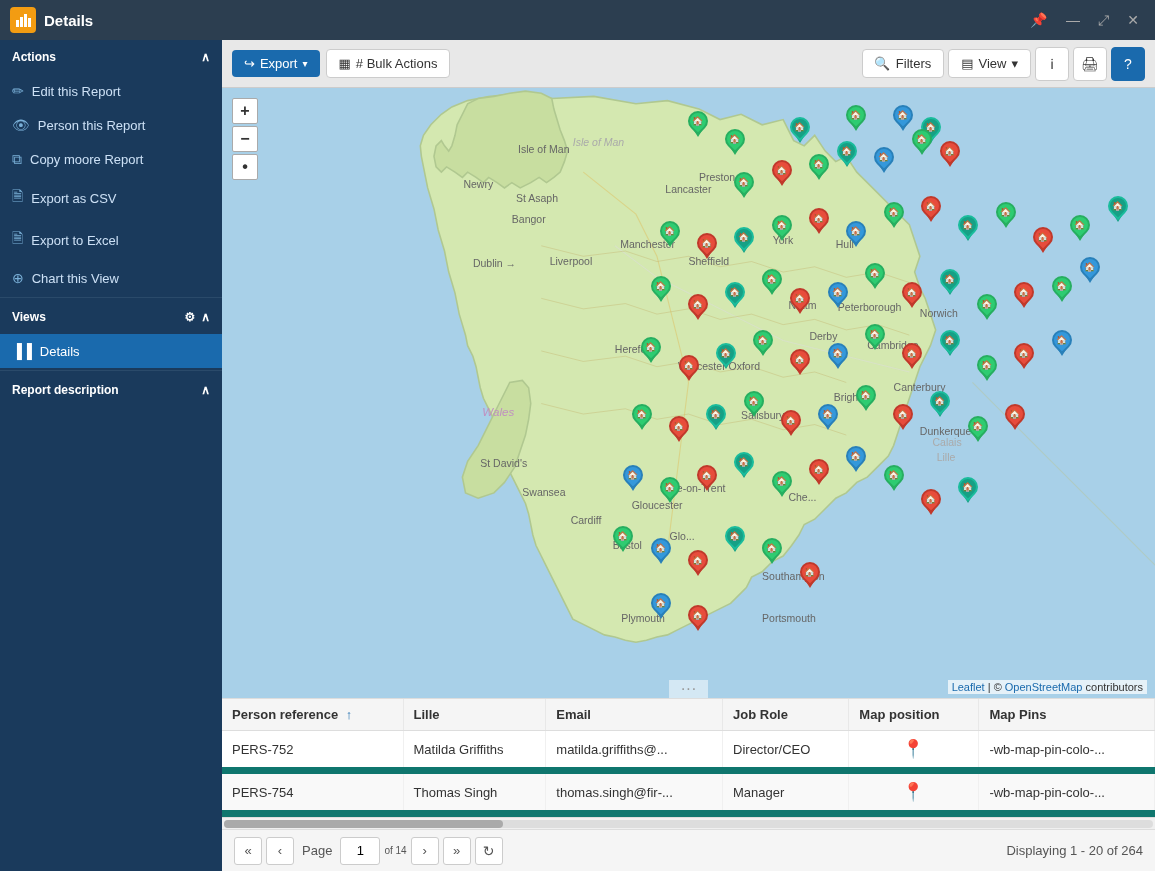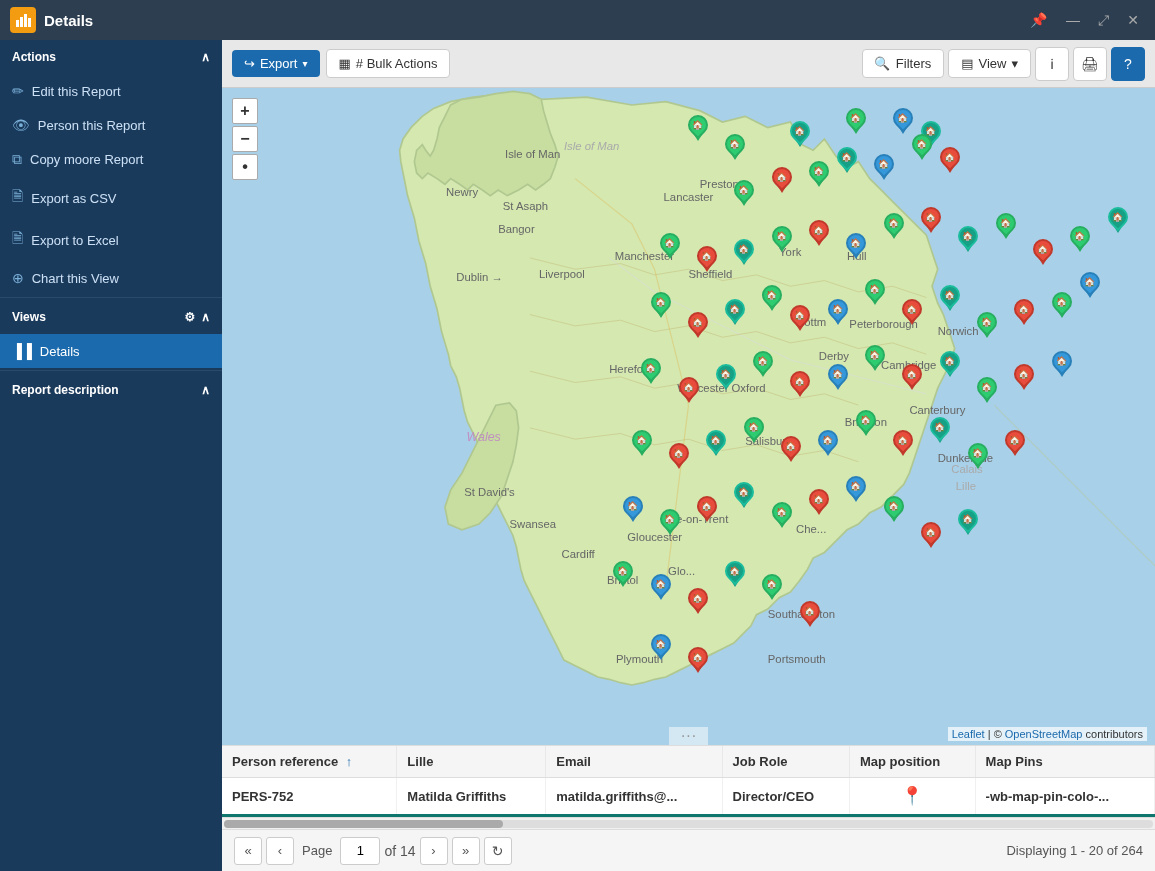--- a/index.html
+++ b/index.html
@@ -112,21 +112,21 @@
 
     
     #table-container { background: #fff; border-top: 1px solid #ddd; max-height: 200px; overflow: auto; }
     table { width: 100%; border-collapse: collapse; font-size: 13px; }
     thead th {
       background: #f5f5f5; border-bottom: 1px solid #ddd; border-right: 1px solid #e8e8e8;
       padding: 8px 10px; text-align: left; color: #333; white-space: nowrap;
       position: sticky; top: 0; z-index: 5;
     }
     thead th .sort-icon { color: #1a6aad; margin-left: 4px; }
-    tbody tr { border-bottom: 3px solid #0f766e; font-weight: bold; }
+    tbody tr { border-bottom: 7px solid #0f766e; }
     tbody tr:nth-child(even) { background: #f9f9f9; }
     tbody td { padding: 7px 10px; color: #333; border-right: 1px solid #f0f0f0; white-space: nowrap; }
 
     
     #pagination {
       display: flex; align-items: center; justify-content: space-between;
       background: #f5f5f5; border-top: 1px solid #ddd; padding: 6px 12px;
       height: 42px;
     }
     #pagination-left { display: flex; align-items: center; gap: 4px; }
@@ -134,21 +134,21 @@
       width: 28px; height: 28px; display: flex; align-items: center; justify-content: center;
       border: 1px solid #ccc; background: #fff; cursor: pointer; border-radius: 3px;
       color: #555; font-size: 13px;
     }
     .page-btn:disabled { color: #bbb; cursor: default; }
     #page-input {
       width: 40px; height: 28px; border: 1px solid #ccc; text-align: center;
       font-size: 13px; border-radius: 3px;
     }
     .page-label { color: #555; font-size: 13px; margin: 0 4px; }
-    .page-total { color: #555; font-size: 14px; }
+    .page-total { color: #555; font-size: 10px; }
     .refresh-btn {
       width: 28px; height: 28px; display: flex; align-items: center; justify-content: center;
       border: 1px solid #ccc; background: #fff; cursor: pointer; border-radius: 3px;
       color: #555; font-size: 14px;
     }
     #pagination-right { color: #555; font-size: 13px; }
 
     #scrollbar-bottom {
       height: 12px; background: #f0f0f0; border-top: 1px solid #ddd;
       display: flex; align-items: center; padding: 0 2px;
@@ -865,20 +865,30 @@
         <tr>
       <td>PERS-752</td>
       <td>Matilda Griffiths</td>
       <td>matilda.griffiths@...</td>
       <td>Director/CEO</td>
       <td style="text-align:center;">
         <span style="color:#1a6aad;font-size:18px;">📍</span>
       </td>
       <td>-wb-map-pin-colo-...</td>
     </tr>
+            <tr>
+      <td>PERS-754</td>
+      <td>Thomas Singh</td>
+      <td>thomas.singh@fir-...</td>
+      <td>Manager</td>
+      <td style="text-align:center;">
+        <span style="color:#cc3333;font-size:18px;">📍</span>
+      </td>
+      <td>-wb-map-pin-colo-...</td>
+    </tr>
           </tbody>
       </table>
     </div>
 
     <div id="scrollbar-bottom">
       <div class="h-scrollbar">
         <div class="h-scrollbar-thumb"></div>
       </div>
     </div>
 

